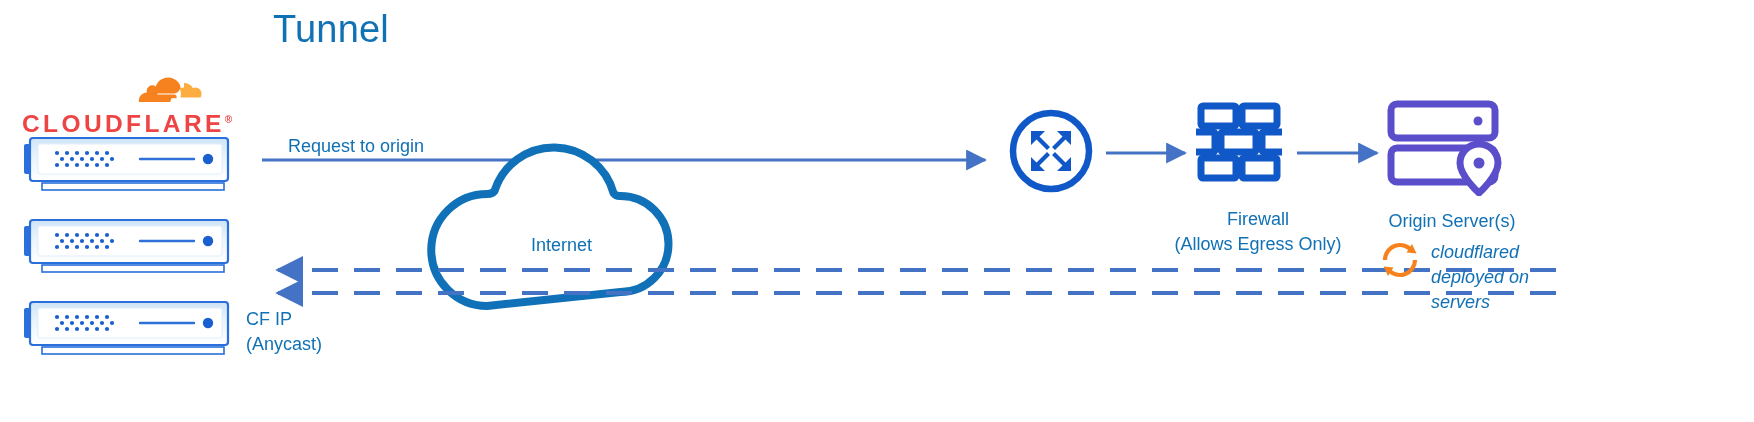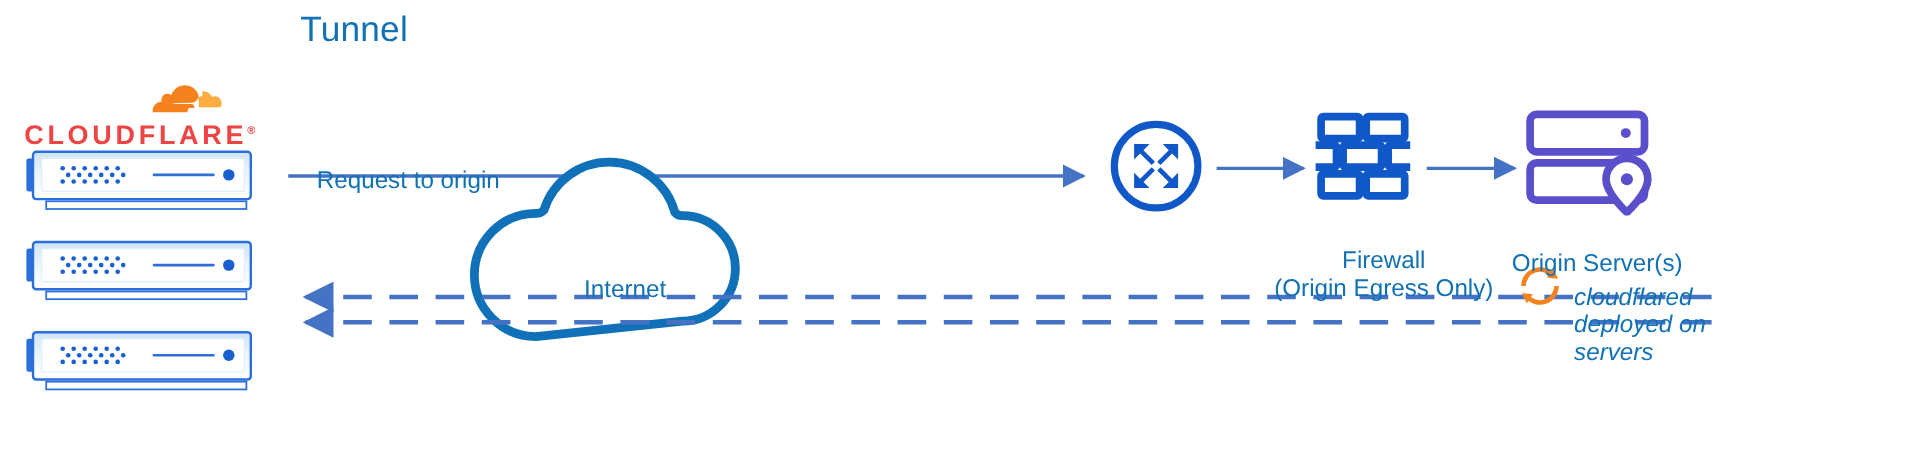--- a/index.html
+++ b/index.html
@@ -14,21 +14,21 @@
     background: #ffffff;
     font-family: "Liberation Sans", sans-serif;
     overflow: hidden;
   }
 
   
   #title {
     position: absolute;
     left: 273px;
     top: 8px;
-    font-size: 32px;
+    font-size: 38px;
     color: #1171b5;
     letter-spacing: 0.2px;
     white-space: nowrap;
   }
 
   
   #cf-logo {
     position: absolute;
     left: 22px;
     top: 74px;
@@ -75,24 +75,23 @@
     top: 0;
     width: 1754px;
     height: 422px;
     pointer-events: none;
   }
 
   
   .lbl {
     position: absolute;
     color: #1171b5;
-    font-size: 22px;
+    font-size: 18px;
     line-height: 25px;
     white-space: pre;
-    margin-top: 17px;
   }
 
   #lbl-request   { left: 288px;  top: 134px; }
   #lbl-internet  { left: 531px;  top: 233px; }
   #lbl-persist   { left: 729px;  top: 302px; }
   #lbl-cfip      { left: 246px;  top: 307px; }
 
   #lbl-cpe  { left: 947px;  top: 213px; width: 192px; text-align: center; }
   #lbl-fw   { left: 1158px; top: 207px; width: 200px; text-align: center; }
   #lbl-origin { left: 1374px; top: 209px; width: 156px; text-align: center; }
@@ -329,20 +328,22 @@
       </g>
       <g fill="#f6821f">
         <path d="M34 6 L38.5 15.5 L28.5 14.5 Z"></path>
         <path d="M10 38 L5.5 28.5 L15.5 29.5 Z"></path>
       </g>
     </svg>
   </div>
 
   <div class="lbl" id="lbl-request">Request to origin</div>
   <div class="lbl" id="lbl-internet">Internet</div>
+  <div class="lbl" id="lbl-cfip">CF IP
+(Anycast)</div>
   <div class="lbl" id="lbl-fw">Firewall
-(Origin Egress Only)</div>
+(Allows Egress Only)</div>
   <div class="lbl" id="lbl-origin">Origin Server(s)</div>
   <div class="lbl" id="lbl-cflared">cloudflared
 deployed on
 servers</div>
 
 </div>
 
 </body></html>

